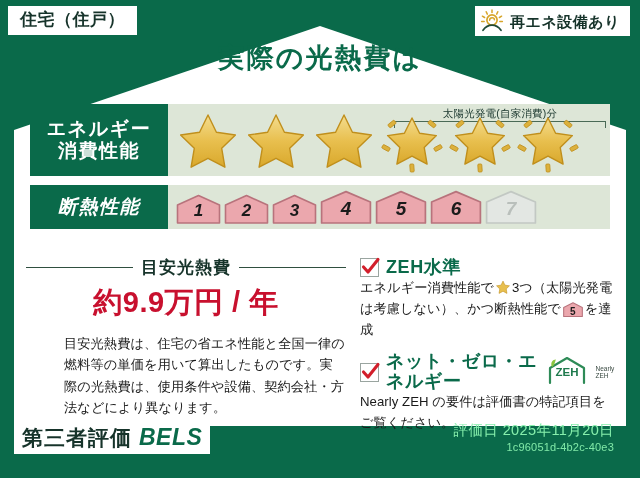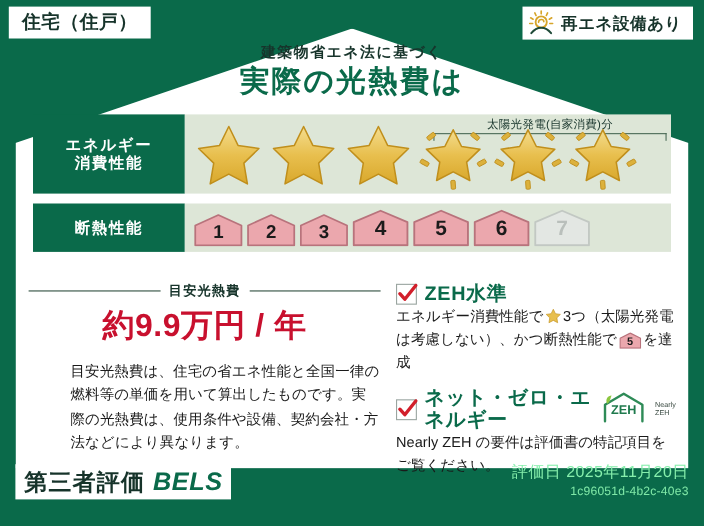--- a/index.html
+++ b/index.html
@@ -84,26 +84,26 @@
   
   .perf-rows {
     position: absolute;
     left: 30px; right: 30px; top: 104px;
   }
   .perf-row {
     display: flex;
     align-items: stretch;
     position: relative;
   }
-  .perf-row + .perf-row { margin-top: 9px; }
+  .perf-row + .perf-row { margin-top: 9px; font-style: italic; }
 
   .perf-key {
     background: #0a6a4a;
     color: #ffffff;
-    font-size: 14px;
+    font-size: 19px;
     font-weight: bold;
     letter-spacing: 1.5px;
     display: flex;
     flex-direction: column;
     align-items: center;
     justify-content: center;
     line-height: 1.18;
     flex: 0 0 138px;
     text-align: center;
   }
@@ -202,21 +202,21 @@
     align-items: center;
     gap: 8px;
     justify-content: center;
   }
   .cost-title-row .rule {
     flex: 1;
     height: 1.6px;
     background: #2f4f3f;
   }
   .cost-title-row .t {
-    font-size: 12px;
+    font-size: 17px;
     font-weight: bold;
     color: #17342b;
     letter-spacing: 1px;
     white-space: nowrap;
   }
   .cost-amount {
     text-align: center;
     font-size: 29px;
     font-weight: bold;
     color: #c8102e;
@@ -262,21 +262,21 @@
     color: #1a1a1a;
     line-height: 1.58;
     letter-spacing: 0.05px;
   }
   .inline-star { vertical-align: -3px; margin: 0 1px; }
   .inline-badge { vertical-align: -4px; margin: 0 2px; }
 
   
   .footer {
     position: absolute;
-    left: 0; right: 0; bottom: 0;
+    left: 0; right: 12px; bottom: 0;
     height: 64px;
   }
   .bels-box {
     position: absolute;
     left: 14px; top: 8px;
     background: #ffffff;
     padding: 3px 8px 4px 8px;
     display: flex;
     align-items: baseline;
     gap: 7px;
@@ -337,21 +337,20 @@
         </g>
         <circle cx="13" cy="11" r="5.1" fill="none" stroke="#d7a52a" stroke-width="1.7"></circle>
         <path d="M10.6 11.3c0-1.5 1.2-2.6 2.6-2.6 1.3 0 2.2.9 2.2 2" fill="none" stroke="#d7a52a" stroke-width="1.5" stroke-linecap="round"></path>
         <path d="M4 21.2c2.6-3.4 5.7-5 9-5s6.4 1.6 9 5" fill="none" stroke="#1f4a38" stroke-width="1.8" stroke-linecap="round"></path>
       </svg>
     </span>
     <span class="txt">再エネ設備あり</span>
   </div>
 
   <div class="heading">
-    <div class="sub">建築物省エネ法に基づく</div>
     <div class="main">実際の光熱費は</div>
   </div>
 
   <div class="perf-rows">
 
     <div class="perf-row">
       <div class="perf-key two-line">
         <span>エネルギー</span>
         <span>消費性能</span>
       </div>

